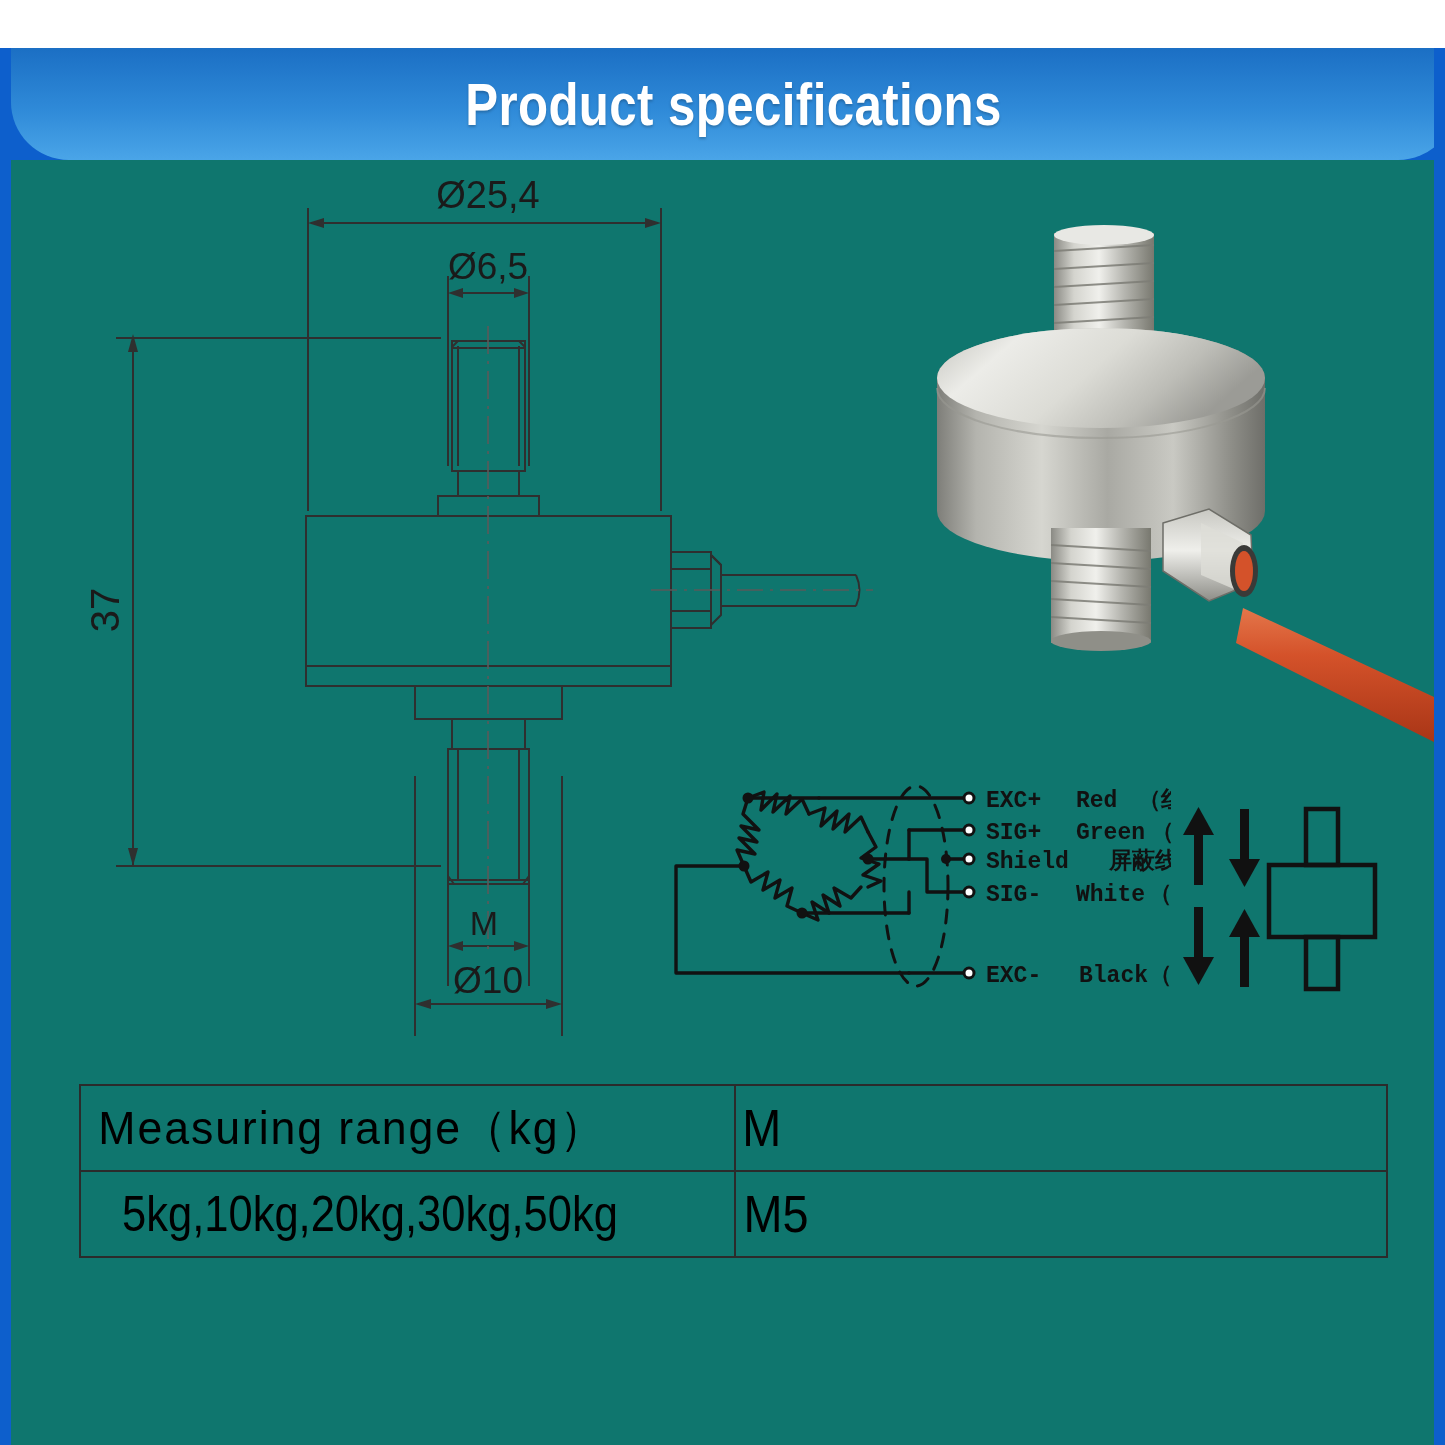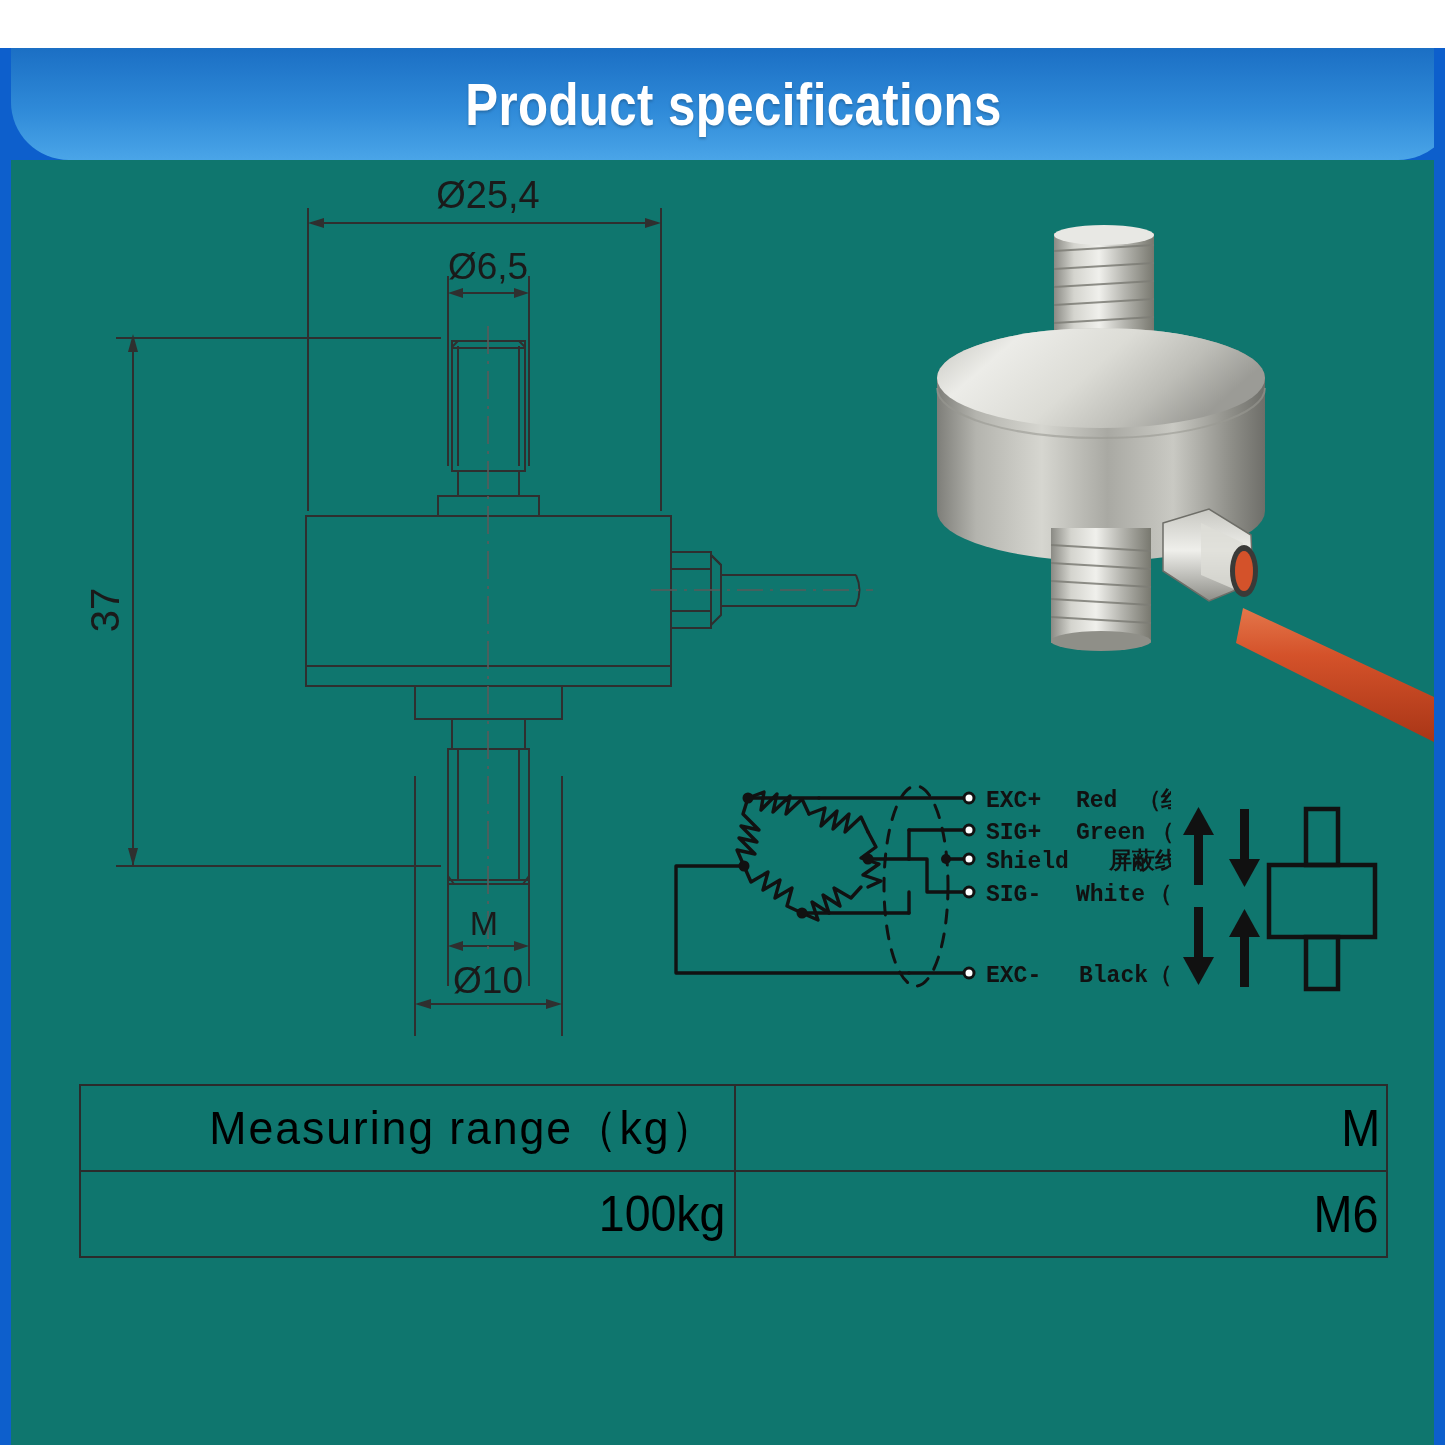--- a/index.html
+++ b/index.html
@@ -65,21 +65,21 @@
   
   #spec-table {
     position: absolute;
     left: 68px; top: 1036px;
     width: 1307px;
     border-collapse: collapse;
     table-layout: fixed;
   }
   #spec-table td {
     border: 2.5px solid #2b2b2b;
-    text-align: right;
+    text-align: left;
     vertical-align: middle;
     color: #000;
     font-family: "Liberation Sans", sans-serif;
     font-weight: 500;
     height: 86px;
     padding: 0 4px;
     white-space: nowrap;
   }
   #spec-table td.col-range { width: 655px; }
   #spec-table td.col-m     { width: 652px; }
@@ -369,22 +369,22 @@
       <tr>
         <td class="col-range">
           <span class="t-head">Measuring range（kg）</span>
         </td>
         <td class="col-m">
           <span class="t-m">M</span>
         </td>
       </tr>
       <tr>
         <td class="col-range">
-          <span class="t-range">100kg</span>
+          <span class="t-range dense">5kg,10kg,20kg,30kg,50kg</span>
         </td>
         <td class="col-m">
-          <span class="t-m">M6</span>
+          <span class="t-m">M5</span>
         </td>
       </tr>
     </tbody>
   </table>
 
 </div>
 
 </body></html>

